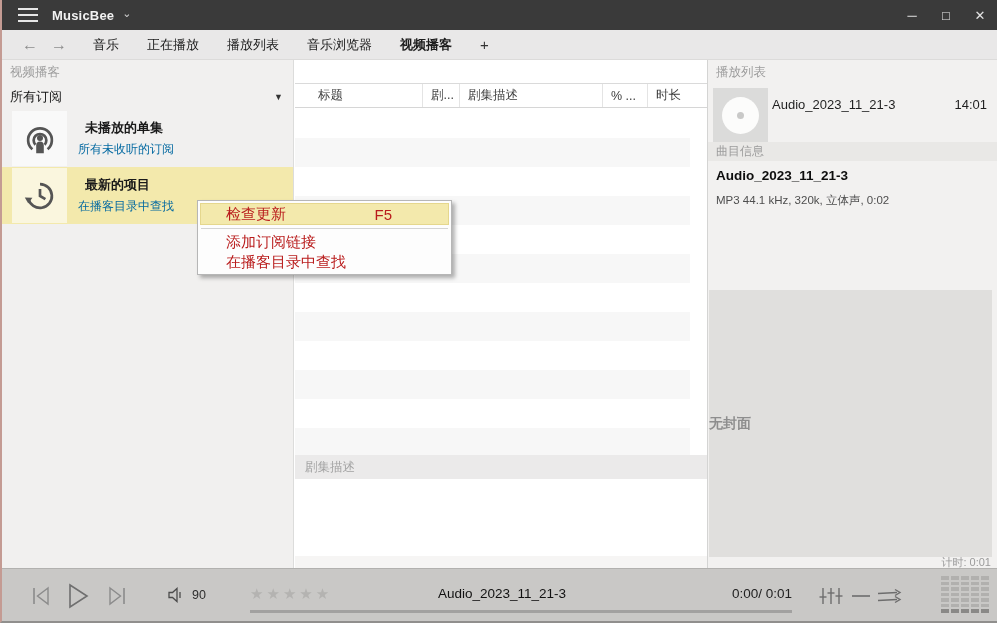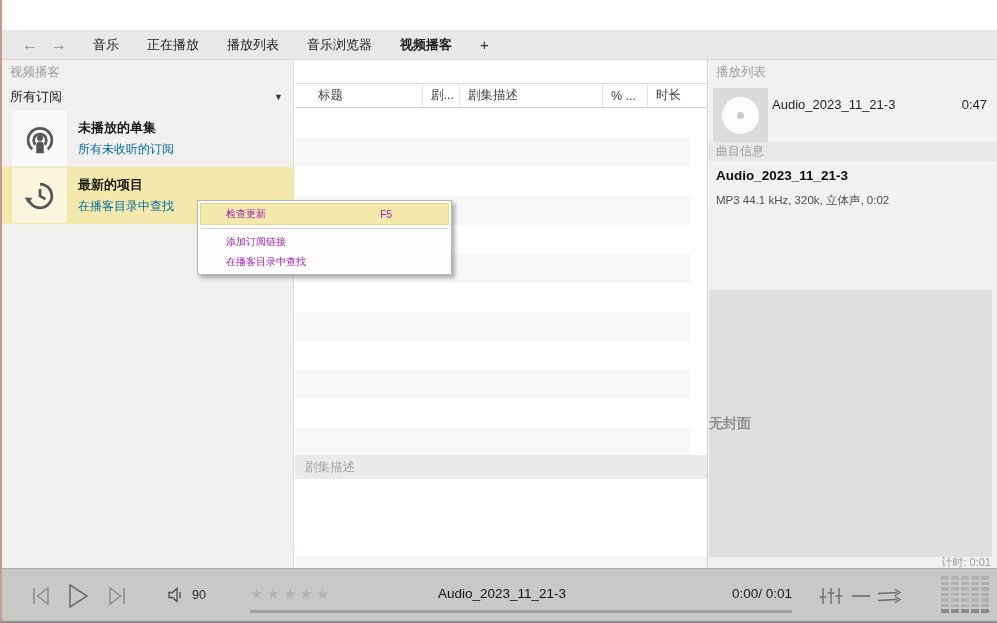--- a/index.html
+++ b/index.html
@@ -34,21 +34,21 @@
   .content { position:absolute; left:0; top:60px; width:100%; height:510px; }
   .sidebar { position:absolute; left:0; top:0; width:292px; height:100%; background:#f1f0ef; border-right:1px solid #dcdcdb; }
   .panel-label { font-size:12.5px; color:#9c9c9c; padding:4px 0 0 8px; }
   .filter-row { position:absolute; left:0; top:25px; width:100%; height:23px; display:flex; align-items:center; cursor:pointer; }
   .filter-row .txt { font-size:13px; color:#141414; margin-left:8px; }
   .filter-row .arr { position:absolute; right:10px; font-size:9px; color:#333; }
   .pod-item { position:absolute; left:0; width:100%; height:57px; display:flex; align-items:center; cursor:pointer; }
   .pod-item.sel { background:var(--highlight,#f3e9ac); }
   .pod-icon { width:55px; height:55px; margin-left:10px; background:rgba(255,255,255,.6); display:flex; align-items:center; justify-content:center; flex:none; }
   .pod-text { margin-left:11px; }
-  .pod-title { font-size:13px; font-weight:600; color:#1a1a1a; }
+  .pod-title { font-size:13px; font-weight:600; color:#1a1a1a;margin-left:7px; }
   .pod-sub { font-size:12px; color:#0369a1; margin-top:4px; }
   
   .main { position:absolute; left:293px; top:0; width:412px; height:100%; background:#fff; }
   .thead { position:absolute; left:0; top:23px; width:100%; height:25px; border-top:1px solid #dadada; border-bottom:1px solid #d6d6d6; display:flex; }
   .th { font-size:12.5px; color:#3c3c3c; display:flex; align-items:center; border-right:1px solid #e4e4e4; cursor:pointer; }
   .th:last-child { border-right:0; }
   .tbody { position:absolute; left:0; top:49px; width:395px; }
   .trow { height:29px; background:#fff; }
   .trow.alt { background:#f7f7f7; }
   .desc-head { position:absolute; left:0; top:395px; width:100%; height:24px; background:#ebeaea; font-size:12.5px; color:#a2a2a2; line-height:24px; padding-left:10px; }
@@ -73,30 +73,44 @@
   .vol-num { position:absolute; left:190px; top:19px; font-size:12.5px; color:#2e2e2e; }
   .stars { position:absolute; left:248px; top:16px; font-size:15px; color:#b4b3b1; letter-spacing:3px; cursor:pointer; }
   .np-title { position:absolute; left:350px; top:17px; width:300px; text-align:center; font-size:13.5px; color:#111; }
   .np-time { position:absolute; left:690px; top:17px; width:100px; text-align:right; font-size:13.5px; color:#222; }
   .seek { position:absolute; left:248px; top:41px; width:542px; height:3px; background:#a2a1a0; cursor:pointer; }
   .viz { position:absolute; right:8px; top:7px; display:grid; grid-template-columns:repeat(5,8px); grid-auto-rows:3.5px; column-gap:2px; row-gap:2px; cursor:pointer; }
   .vcell { background:#b1b0ae; }
   .vcell.vdark { background:#8a8987; }
   
   .ctxmenu { position:absolute; left:195px; top:200px; width:255px; background:#fdfdfd; border:1px solid #b6b6b6; box-shadow:3px 3px 4px rgba(0,0,0,.3); padding:2px; z-index:50; }
-  .ctx-item { height:20px; display:flex; align-items:center; font-size:10px; color:#a21caf; padding-left:26px; cursor:pointer; }
+  .ctx-item { height:20px; display:flex; align-items:center; font-size:15px; color:#b91c1c; padding-left:26px; cursor:pointer; }
   .ctx-item.hl { background:var(--highlight,#f4ebae); border:1px solid #e5d78d; height:22px; padding-left:25px; }
   .ctx-short { margin-left:auto; margin-right:56px; }
   .ctx-sep { border-top:1px solid #d4d4d4; margin:3px 1px; }
 </style>
 </head>
 <body>
 
 <div class="window">
 
+  <div class="titlebar">
+    <div class="hamburger">
+        <span></span>
+        <span></span>
+        <span></span>
+      </div>
+    <div class="app-title">MusicBee</div>
+    <div class="title-chevron">⌄</div>
+    <div class="win-controls">
+      <div class="win-btn">─</div>
+      <div class="win-btn">□</div>
+      <div class="win-btn">✕</div>
+    </div>
+  </div>
 
   <div class="navbar">
     <div class="nav-arrow back">←</div>
     <div class="nav-arrow fwd">→</div>
     <div class="tabs">
       <div class="tab">音乐</div>
       <div class="tab">正在播放</div>
       <div class="tab">播放列表</div>
       <div class="tab">音乐浏览器</div>
       <div class="tab active">视频播客</div>
@@ -185,21 +199,21 @@
 
     <div class="rightpanel">
       <div class="panel-label">播放列表</div>
       <div class="pl-item">
         <div class="cd-box">
           <div class="cd-disc">
               <div class="cd-hole"></div>
             </div>
         </div>
         <div class="pl-title">Audio_2023_11_21-3</div>
-        <div class="pl-time">0:47</div>
+        <div class="pl-time">14:01</div>
       </div>
       <div class="info-head">曲目信息</div>
       <div class="trk-title">Audio_2023_11_21-3</div>
       <div class="trk-det">MP3 44.1 kHz, 320k, 立体声, 0:02</div>
       <div class="cover">
         <span>无封面</span>
       </div>
       <div class="timer">计时: 0:01</div>
     </div>
   </div>

